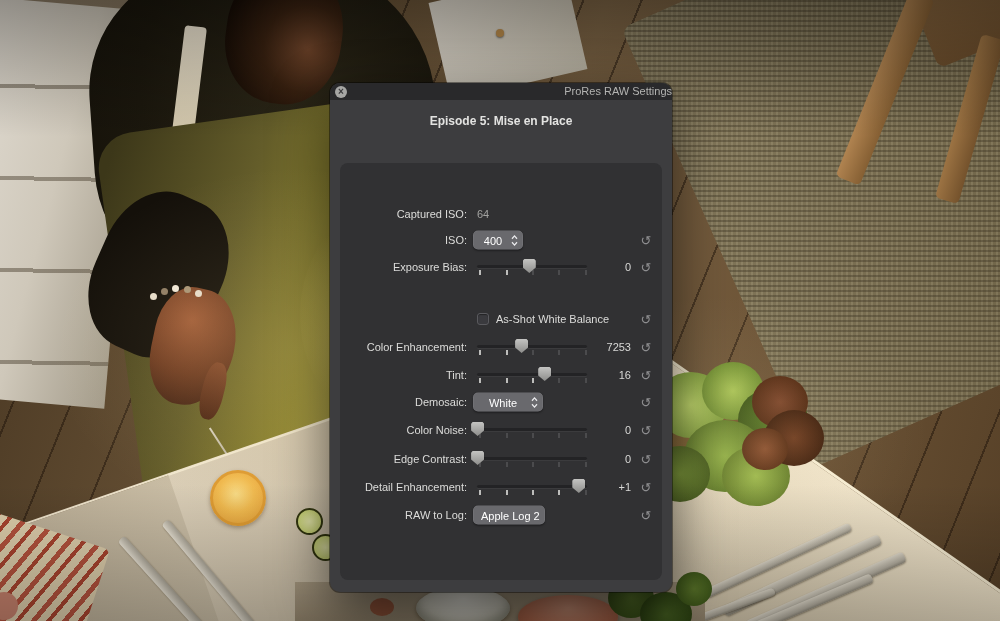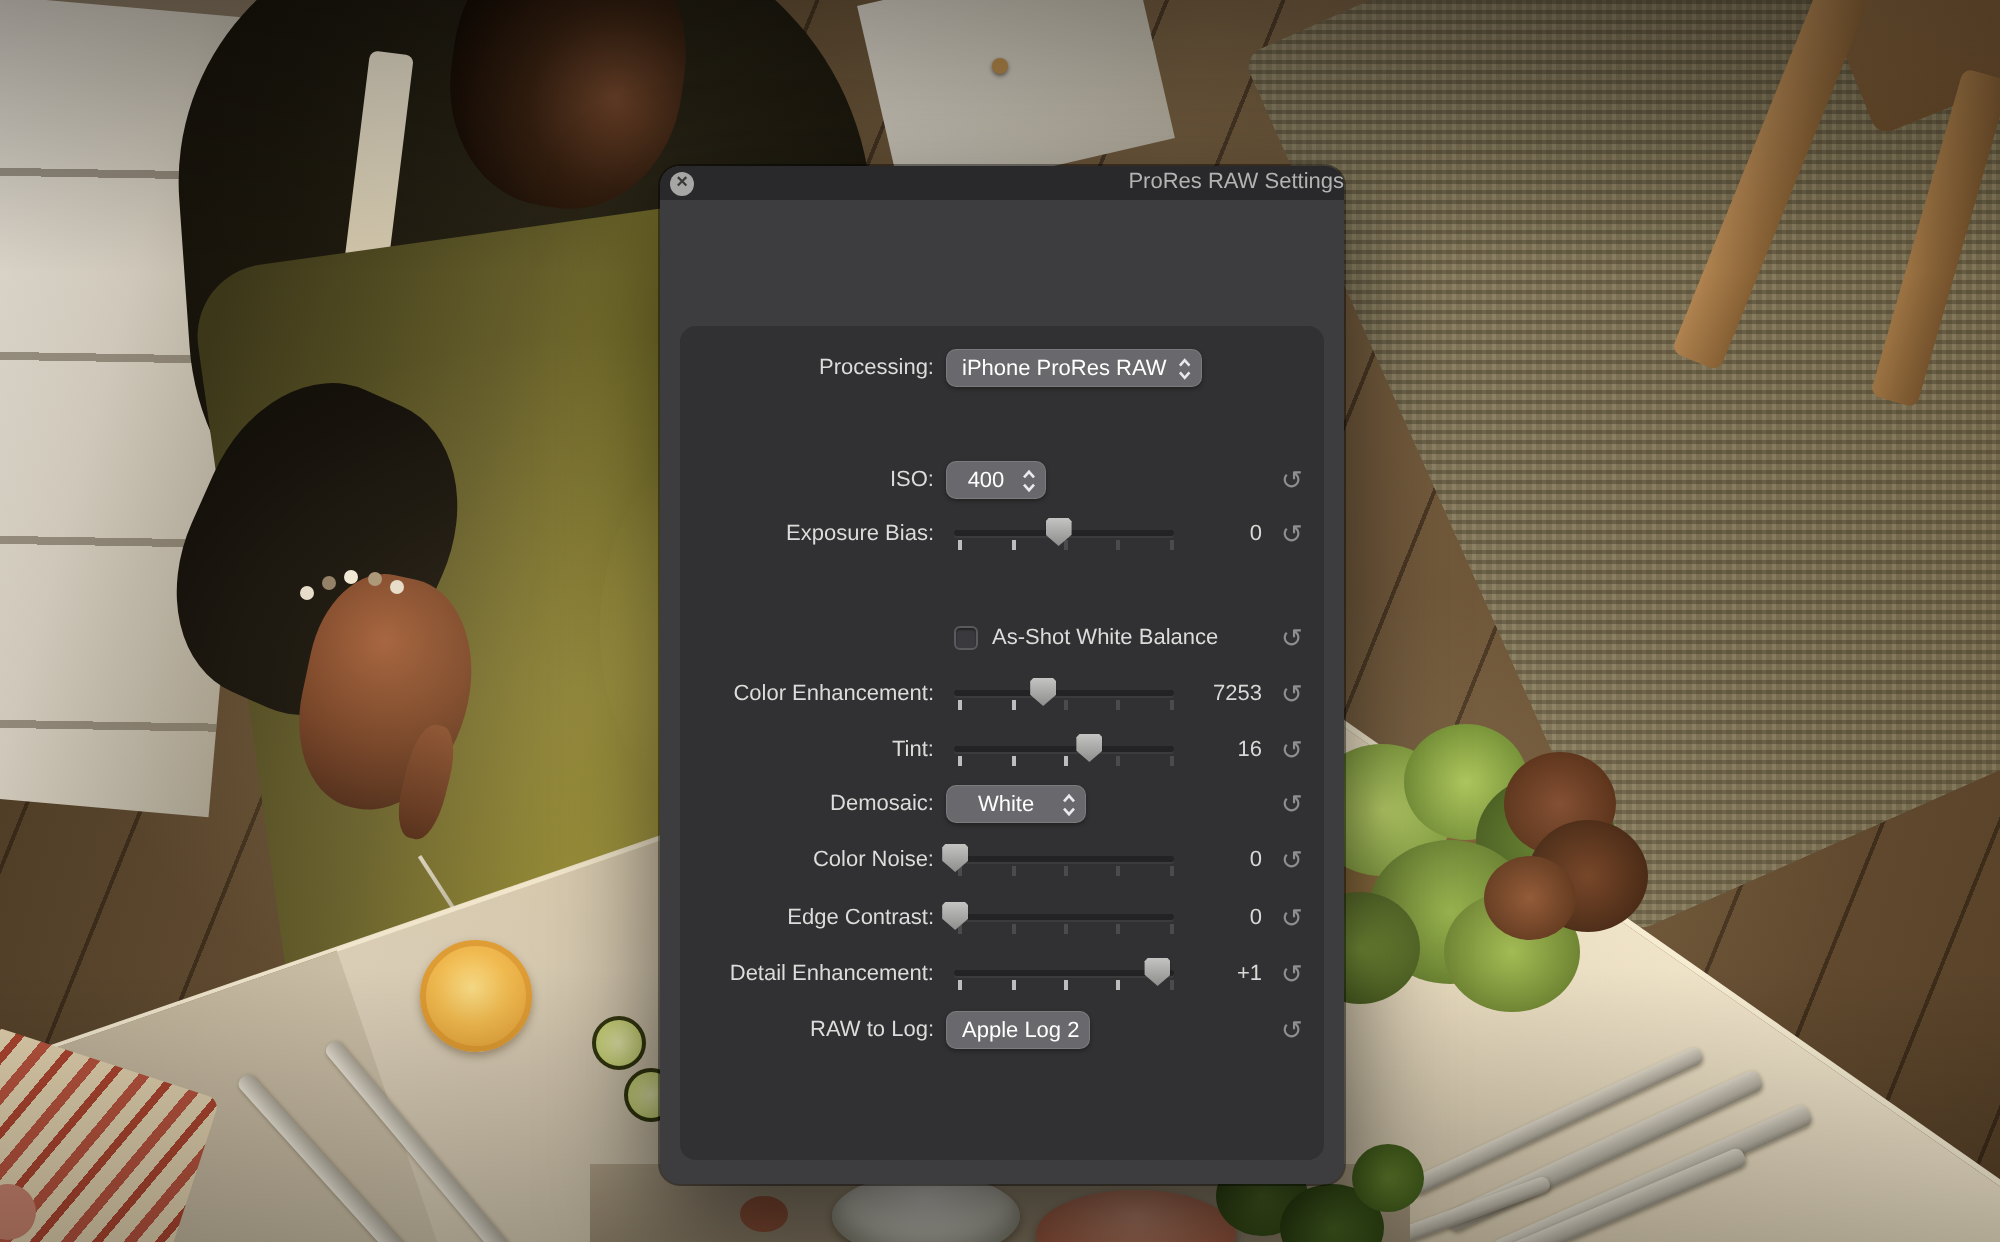--- a/index.html
+++ b/index.html
@@ -180,34 +180,29 @@
     <div class="abs blob" style="left:640px;top:592px;width:52px;height:44px;background:radial-gradient(circle,#4f6d26 0%,#324a14 75%);"></div>
     <div class="abs blob" style="left:676px;top:572px;width:36px;height:34px;background:radial-gradient(circle,#66842f 0%,#44601c 75%);"></div>
     <div class="abs glow"></div>
   </div>
 
   <div class="dialog">
     <div class="titlebar">
       <div class="closebtn">×</div>
       <div class="wtitle">ProRes RAW Settings</div>
     </div>
+    <div class="heading">Episode 5: Mise en Place</div>
 
     <div class="panel">
 
-      <div class="row" style="top:9px;">
-        <span class="lab">Processing:</span>
-        <div class="popup" style="width:128px;">
-          <span class="ptext">iPhone ProRes RAW</span>
-          <svg width="7" height="12" viewBox="0 0 7 12">
-              <path d="M1 4.2 L3.5 1.4 L6 4.2" stroke="#eaeaec" stroke-width="1.3" fill="none"></path>
-              <path d="M1 7.8 L3.5 10.6 L6 7.8" stroke="#eaeaec" stroke-width="1.3" fill="none"></path>
-            </svg>
-        </div>
-      </div>
-
+
+      <div class="row" style="top:39px;">
+        <span class="lab">Captured ISO:</span>
+        <span class="val-muted">64</span>
+      </div>
 
       <div class="row" style="top:65px;">
         <span class="lab">ISO:</span>
         <div class="popup" style="width:50px;">
           <span class="ptext">400</span>
           <svg width="7" height="12" viewBox="0 0 7 12">
               <path d="M1 4.2 L3.5 1.4 L6 4.2" stroke="#eaeaec" stroke-width="1.3" fill="none"></path>
               <path d="M1 7.8 L3.5 10.6 L6 7.8" stroke="#eaeaec" stroke-width="1.3" fill="none"></path>
             </svg>
         </div>

